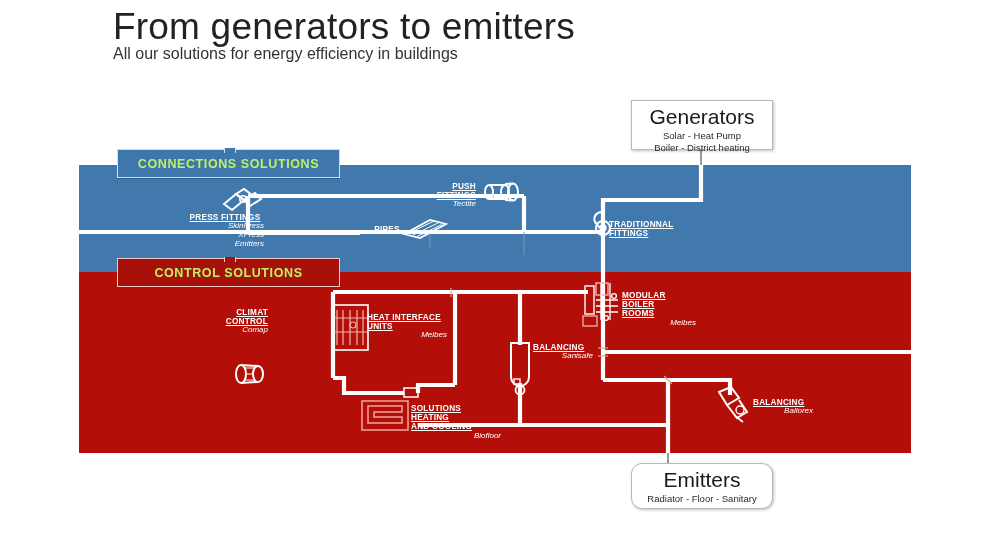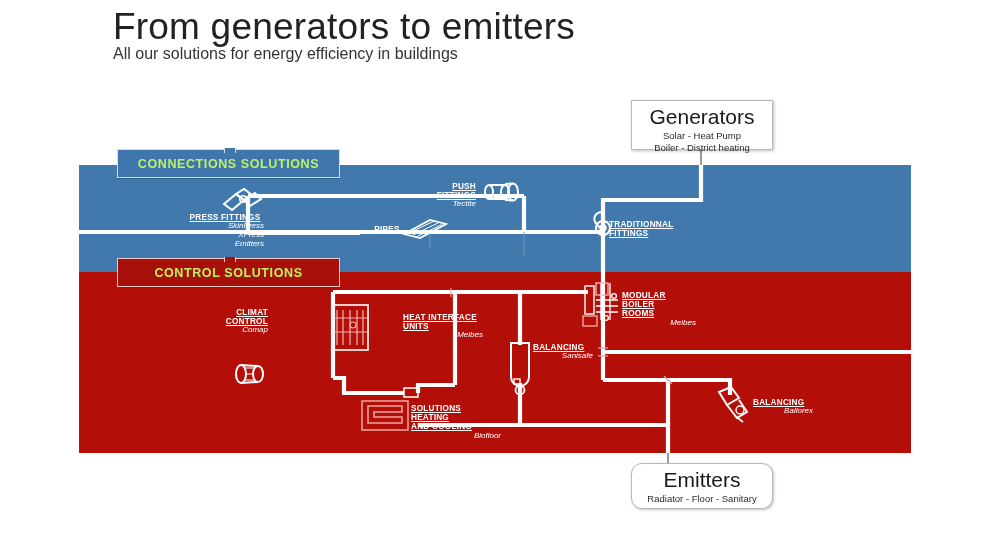--- a/index.html
+++ b/index.html
@@ -45,21 +45,21 @@
   
   .lbl{position:absolute;color:#ffffff;line-height:1.12;}
   .lbl .t{font-size:8.2px;font-weight:700;letter-spacing:.25px;text-decoration:underline;}
   .lbl .b{font-size:8px;font-weight:400;font-style:italic;text-align:right;}
 
   #lbl-press{left:186px;top:213px;width:78px;text-align:center;}
   #lbl-push{left:414px;top:182px;width:62px;text-align:right;}
   #lbl-pipes{left:370px;top:225px;width:34px;text-align:center;}
   #lbl-trad{left:609px;top:220px;width:70px;}
   #lbl-climat{left:192px;top:308px;width:76px;text-align:right;}
-  #lbl-hiu{left:367px;top:313px;width:80px;padding-left:36px;}
+  #lbl-hiu{left:367px;top:313px;width:80px;}
   #lbl-boiler{left:622px;top:291px;width:74px;}
   #lbl-sanitary{left:533px;top:343px;width:60px;}
   #lbl-underfloor{left:411px;top:404px;width:90px;}
   #lbl-balancing{left:753px;top:398px;width:60px;}
 </style>
 </head>
 <body>
 
 <div id="page-title">From generators to emitters</div>
 <div id="page-subtitle">All our solutions for energy efficiency in buildings</div>

